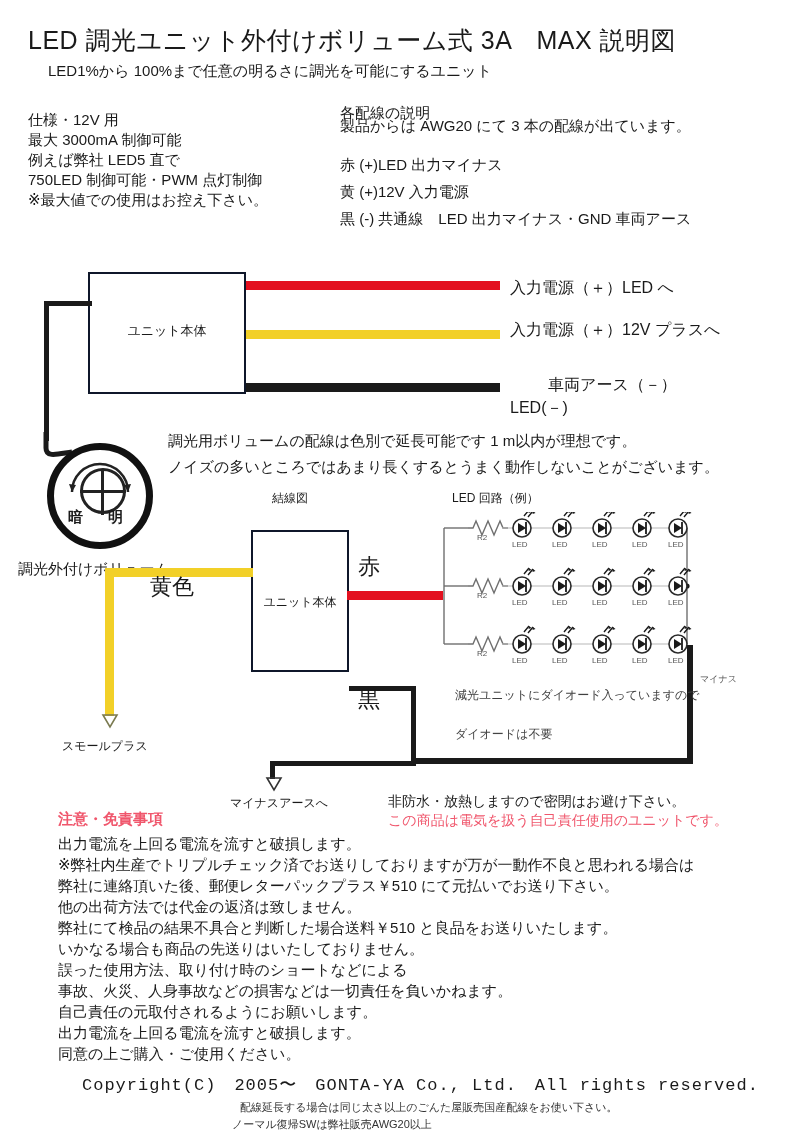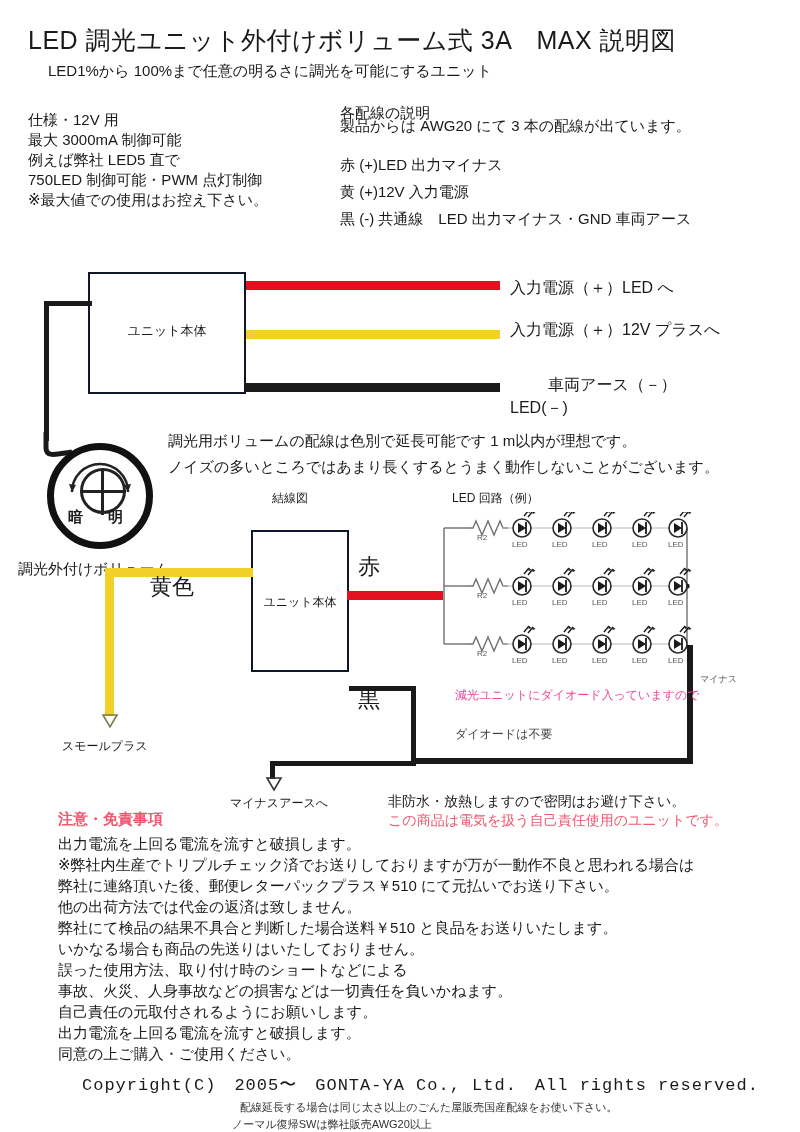--- a/index.html
+++ b/index.html
@@ -232,21 +232,21 @@
 <div class="abs lbl-xs" style="left:592px;top:598px;">LED</div>
 <div class="abs lbl-xs" style="left:632px;top:598px;">LED</div>
 <div class="abs lbl-xs" style="left:668px;top:598px;">LED</div>
 
 <div class="abs lbl-xs" style="left:512px;top:656px;">LED</div>
 <div class="abs lbl-xs" style="left:552px;top:656px;">LED</div>
 <div class="abs lbl-xs" style="left:592px;top:656px;">LED</div>
 <div class="abs lbl-xs" style="left:632px;top:656px;">LED</div>
 <div class="abs lbl-xs" style="left:668px;top:656px;">LED</div>
 
-<div class="abs lbl-sm" style="left:455px;top:687px;color:#ec4899;">減光ユニットにダイオード入っていますので</div>
+<div class="abs lbl-sm" style="left:455px;top:687px;color:#404040;">減光ユニットにダイオード入っていますので</div>
 <div class="abs lbl-sm" style="left:455px;top:726px;color:#444;">ダイオードは不要</div>
 
 <div class="abs" style="left:388px;top:793px;font-size:14px;">非防水・放熱しますので密閉はお避け下さい。</div>
 
 <div class="abs warn" style="left:58px;top:810px;font-size:15px;">注意・免責事項</div>
 <div class="abs warn" style="left:388px;top:812px;font-size:14px;font-weight:normal;">この商品は電気を扱う自己責任使用のユニットです。</div>
 
 <div class="abs btext" style="top:833px">出力電流を上回る電流を流すと破損します。</div>
 <div class="abs btext" style="top:854px">※弊社内生産でトリプルチェック済でお送りしておりますが万が一動作不良と思われる場合は</div>
 <div class="abs btext" style="top:875px">弊社に連絡頂いた後、郵便レターパックプラス￥510 にて元払いでお送り下さい。</div>

